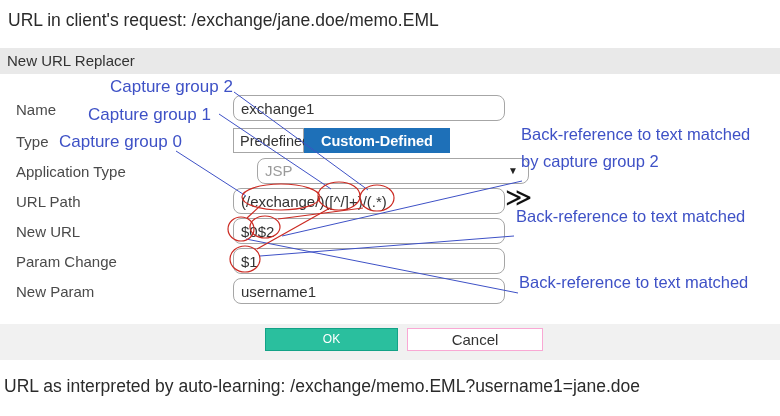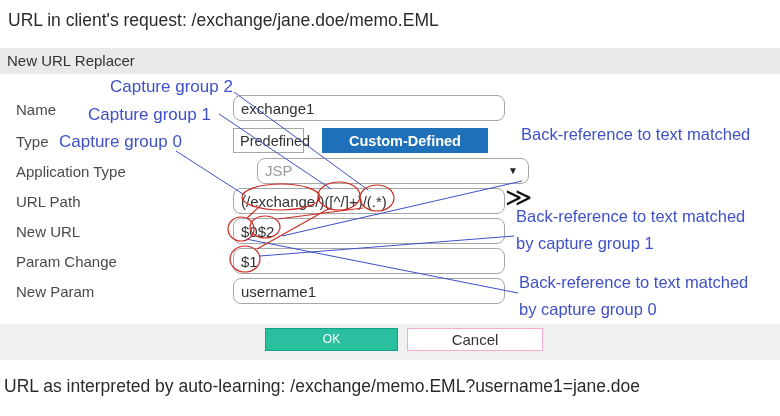--- a/index.html
+++ b/index.html
@@ -35,21 +35,21 @@
     position:absolute; right:10px; top:7px; font-size:10px; color:#222; line-height:10px;
   }
   .type-btn {
     position:absolute; top:128px; height:25px; font-size:14.5px;
     box-sizing:border-box; font-family:inherit; cursor:pointer;
   }
   .type-btn.predefined {
     left:233px; width:71px; background:#fff; border:1px solid #a6a6a6; color:#333;
   }
   .type-btn.customdefined {
-    left:322px; width:166px; background:var(--accent-blue,#1e70b8);
+    left:304px; width:146px; background:var(--accent-blue,#1e70b8);
     border:1px solid var(--accent-blue,#1e70b8); color:#fff; font-weight:600;
   }
   .dchev {
     position:absolute; left:505px; top:184px; font-size:26px; color:#111;
     line-height:26px; cursor:pointer;
   }
   .footerbar {
     position:absolute; left:0; top:324px; width:780px; height:36px;
     background:var(--footer-gray,#f1f1f1);
   }
@@ -117,28 +117,27 @@
     <button class="cancel-btn">Cancel</button>
   </div>
 
   
   <div class="blue-note" style="left:110px; top:77px">Capture group 2</div>
   <div class="blue-note" style="left:88px; top:105px">Capture group 1</div>
   <div class="blue-note" style="left:59px; top:132px">Capture group 0</div>
 
   <div class="backref" style="left:521px; top:121px">
     <span>Back-reference to text matched</span><br>
+    <span>by capture group 2</span>
   </div>
   <div class="backref" style="left:516px; top:203px">
     <span>Back-reference to text matched</span><br>
-    <span>by capture group 1</span>
   </div>
   <div class="backref" style="left:519px; top:269px">
     <span>Back-reference to text matched</span><br>
-    <span>by capture group 0</span>
   </div>
 
   
   <svg class="overlay" viewBox="0 0 780 416">
 
     <line class="blue" x1="234" y1="92" x2="368" y2="190"></line>
     <line class="blue" x1="219" y1="114" x2="331" y2="189"></line>
     <line class="blue" x1="176" y1="151" x2="246" y2="196"></line>
 
     <line class="blue" x1="282" y1="236" x2="522" y2="181"></line>

